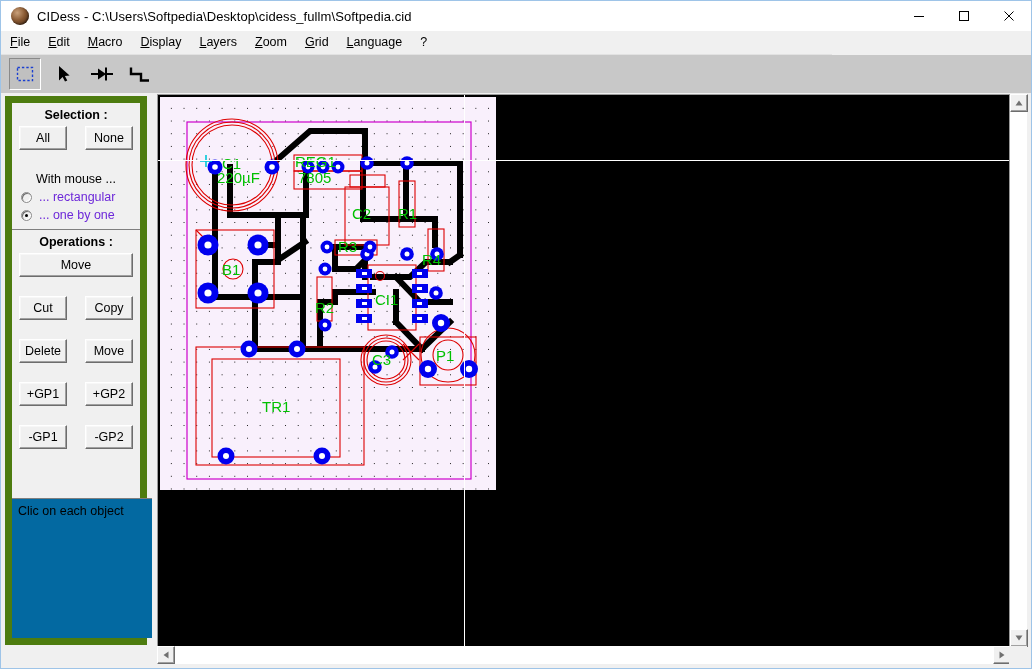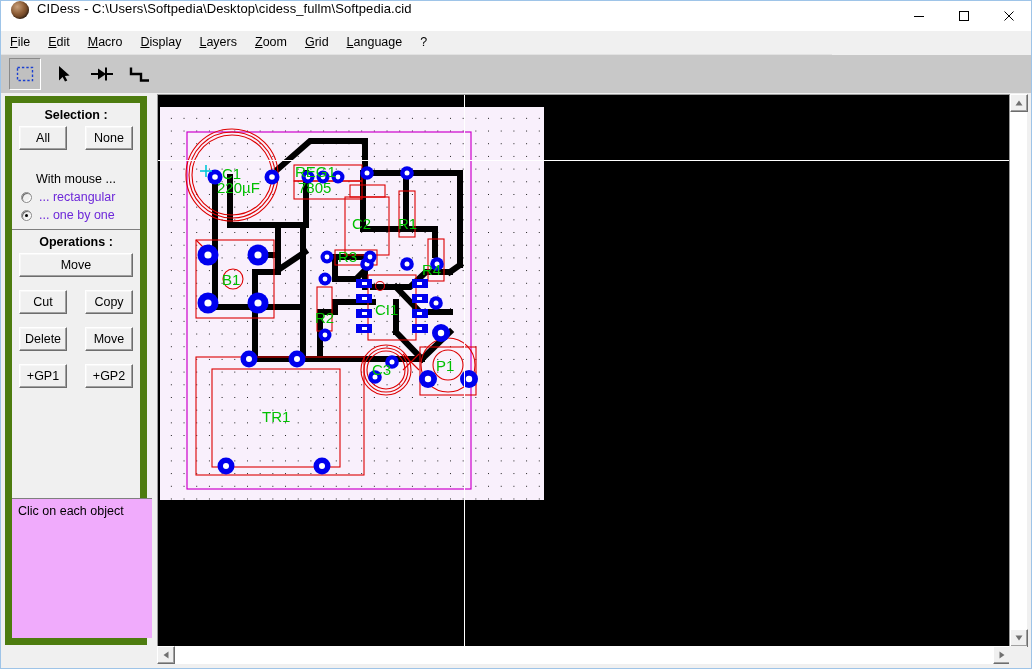--- a/index.html
+++ b/index.html
@@ -13,21 +13,21 @@
     position:relative;width:1032px;height:669px;
     box-sizing:border-box;
     border:1px solid #9ec4e8;
     background:#f0f0f0;
   }
 
   
   #titlebar{
     position:absolute;left:0;top:0;width:1030px;height:30px;
     background:#ffffff;
-    display:flex;
+    display:flex;align-items:center;
   }
   #app-icon{
     width:18px;height:18px;margin-left:10px;margin-right:8px;
     border-radius:50%;
     background:radial-gradient(circle at 35% 32%, #c9a07a 0%, #8a5a33 45%, #3a2212 100%);
     flex:0 0 auto;
     box-shadow:inset -1px -1px 2px rgba(0,0,0,.45);
   }
   #title-text{
     font-size:13px;color:#000;white-space:nowrap;
@@ -91,21 +91,21 @@
     position:absolute;left:4px;top:95px;width:142px;height:549px;
     box-sizing:border-box;
     background:#f0f0f0;
     border:7px solid #4d7c0f;
   }
   .panel-head{
     text-align:center;font-size:12.5px;font-weight:bold;color:#000;
     padding:5px 0 4px 0;
   }
   .sep{height:1px;background:#7f7f7f;margin:0;}
-  .btn-row{display:flex;gap:18px;padding:0 7px;margin-bottom:13px;}
+  .btn-row{display:flex;gap:18px;padding:0 7px;margin-bottom:19px;}
   .w95btn{
     flex:1;height:24px;box-sizing:border-box;
     background:#f0f0f0;
     border-top:1px solid #ffffff;border-left:1px solid #ffffff;
     border-right:1px solid #6d6d6d;border-bottom:1px solid #6d6d6d;
     box-shadow:inset -1px -1px 0 #a0a0a0, inset 1px 1px 0 #f7f7f7;
     font-size:12.5px;color:#000;
     display:flex;align-items:center;justify-content:center;
     font-family:"Liberation Sans", sans-serif;
   }
@@ -119,37 +119,36 @@
     margin-right:7px;position:relative;flex:0 0 auto;
   }
   .radio.on::after{
     content:"";position:absolute;left:3px;top:3px;width:3px;height:3px;
     background:#000;border-radius:50%;
   }
   .radio-label{font-size:12.5px;color:#6d28d9;}
   #hint-box{
     position:absolute;left:0;bottom:0;width:140px;height:140px;
     border-top:1px solid #7f7f7f;
-    box-sizing:border-box;background:#f0abfc;
+    box-sizing:border-box;background:#0369a1;
   }
   #hint-text{font-size:12.5px;color:#000;padding:5px 0 0 6px;}
 
   
   #canvas-frame{
     position:absolute;left:156px;top:93px;width:854px;height:553px;
     background:#000;overflow:hidden;
     border-top:1px solid #9a9a9a;border-left:1px solid #9a9a9a;
   }
   #board{
-    position:absolute;left:2px;top:12px;width:336px;height:393px;
+    position:absolute;left:2px;top:2px;width:336px;height:393px;
     background:#f9f0fc;
     background-image:radial-gradient(#1a1a1a 0.8px, transparent 0.9px);
     background-size:12.7px 12.7px;
     background-position:5px 5px;
-    padding-left:48px;
   }
   #pcb-svg{position:absolute;left:0;top:0;}
   .cross{position:absolute;background:#ffffff;}
   #cross-h{left:0;top:65px;width:854px;height:1px;}
   #cross-v{left:306px;top:0px;width:1px;height:553px;}
 
   
   .sb-arrow{
     background:#f0f0f0;
     border-top:1px solid #ffffff;border-left:1px solid #ffffff;
@@ -274,20 +273,24 @@
       <div class="w95btn">Cut</div>
       <div class="w95btn">Copy</div>
     </div>
     <div class="btn-row">
       <div class="w95btn">Delete</div>
       <div class="w95btn">Move</div>
     </div>
     <div class="btn-row">
       <div class="w95btn">+GP1</div>
       <div class="w95btn">+GP2</div>
+    </div>
+    <div class="btn-row">
+      <div class="w95btn">-GP1</div>
+      <div class="w95btn">-GP2</div>
     </div>
 
     <div id="hint-box">
       <div id="hint-text">Clic on each object</div>
     </div>
   </div>
 
   <div id="canvas-frame">
     <div id="board">
       <svg id="pcb-svg" width="336" height="393" viewBox="0 0 336 393">

